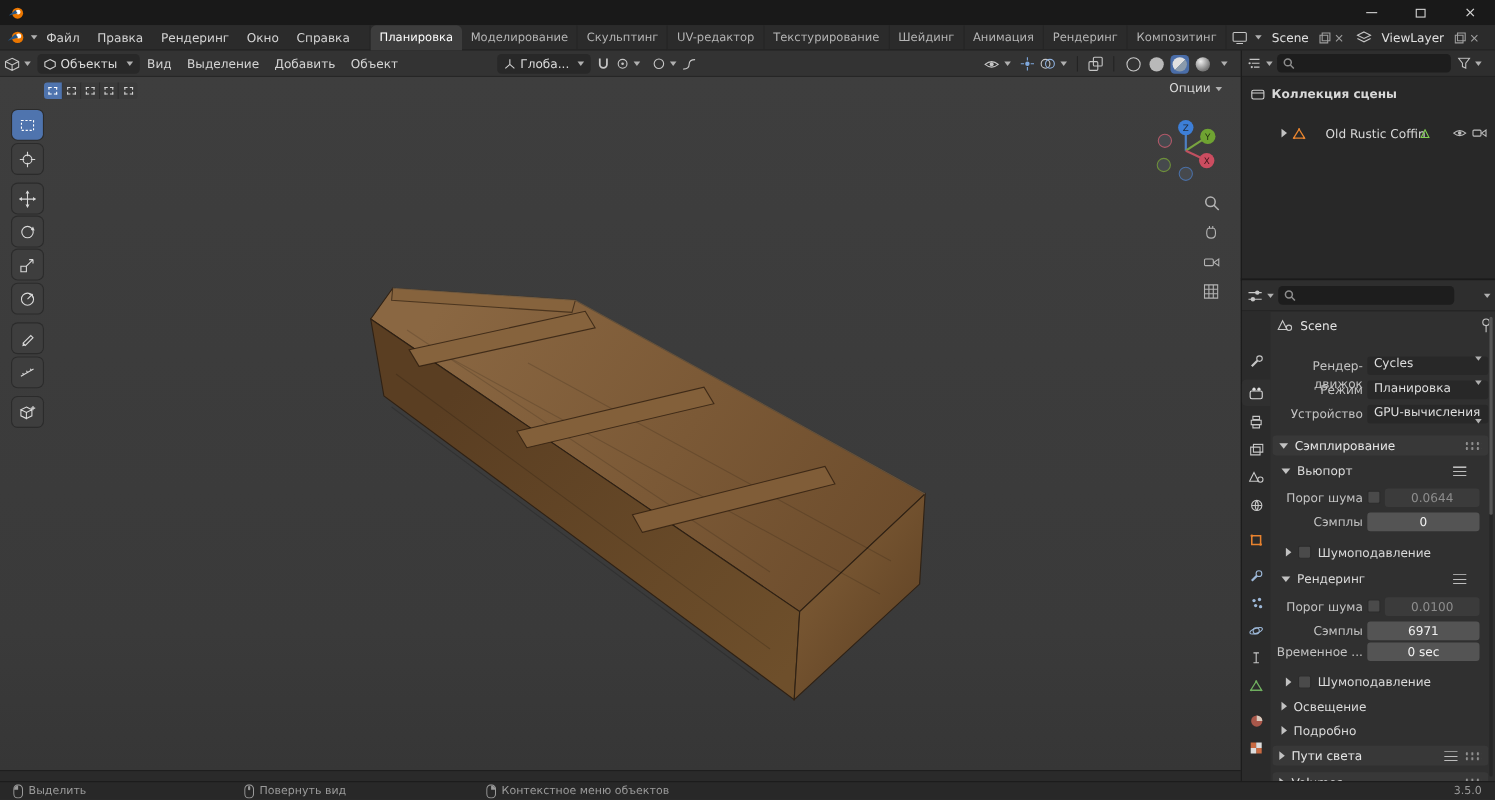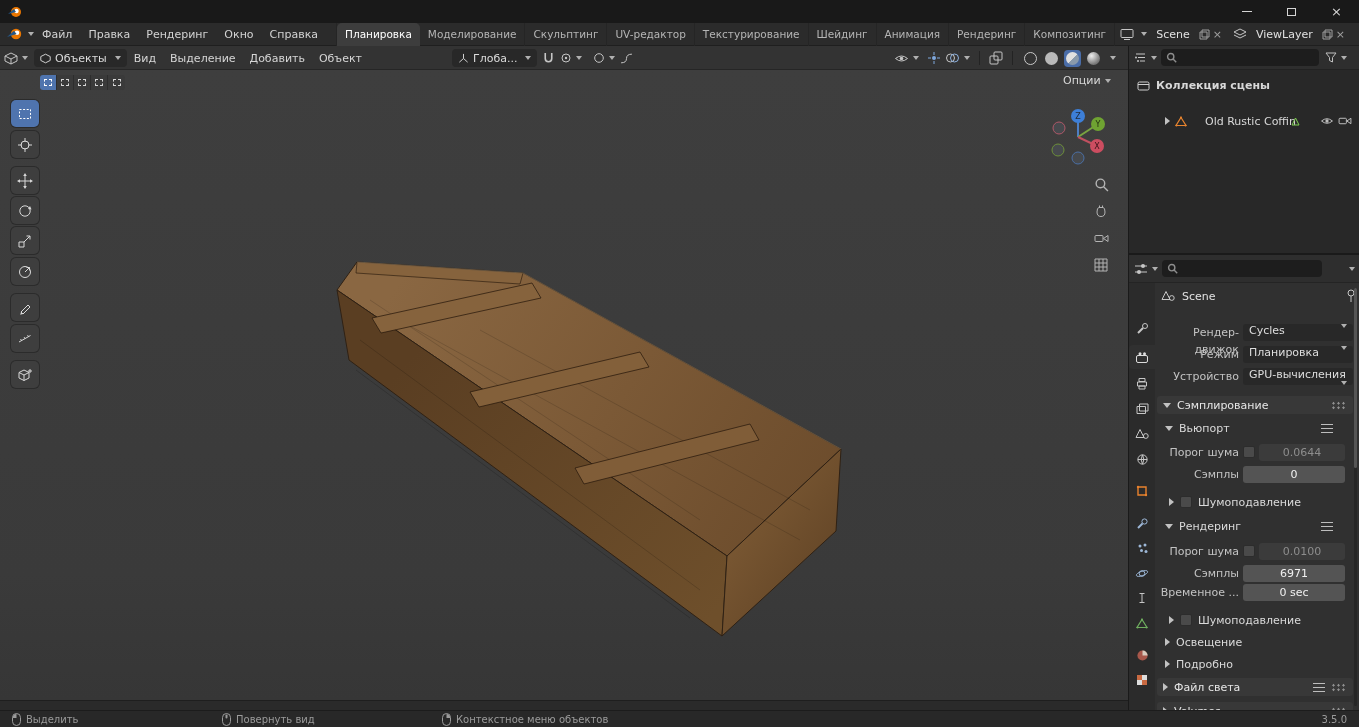--- a/index.html
+++ b/index.html
@@ -635,21 +635,21 @@
       <span class="tri-r"></span>
       <span>Освещение</span>
     </div>
     <div class="subhdr" style="left:10px;top:373px;width:186px;">
       <span class="tri-r"></span>
       <span>Подробно</span>
     </div>
 
     <div class="sechdr" style="left:2px;top:395px;width:196px;">
       <span class="tri-r"></span>
-      <span>Файл света</span>
+      <span>Пути света</span>
       <span class="preset" style="margin-left:auto;"></span>
       <span class="grip"></span>
     </div>
     <div class="sechdr" style="left:2px;top:419px;width:196px;">
       <span class="tri-r"></span>
       <span>Volumes</span>
       <span class="grip" style="margin-left:auto;"></span>
     </div>
   </div>
 

